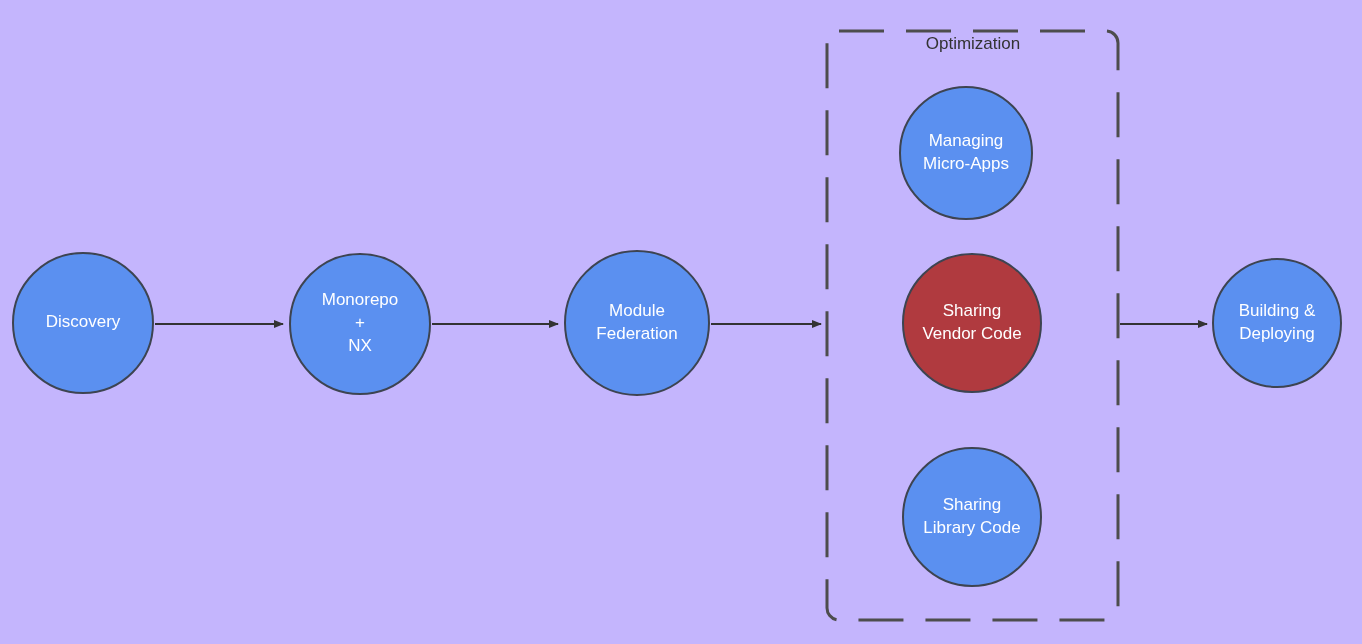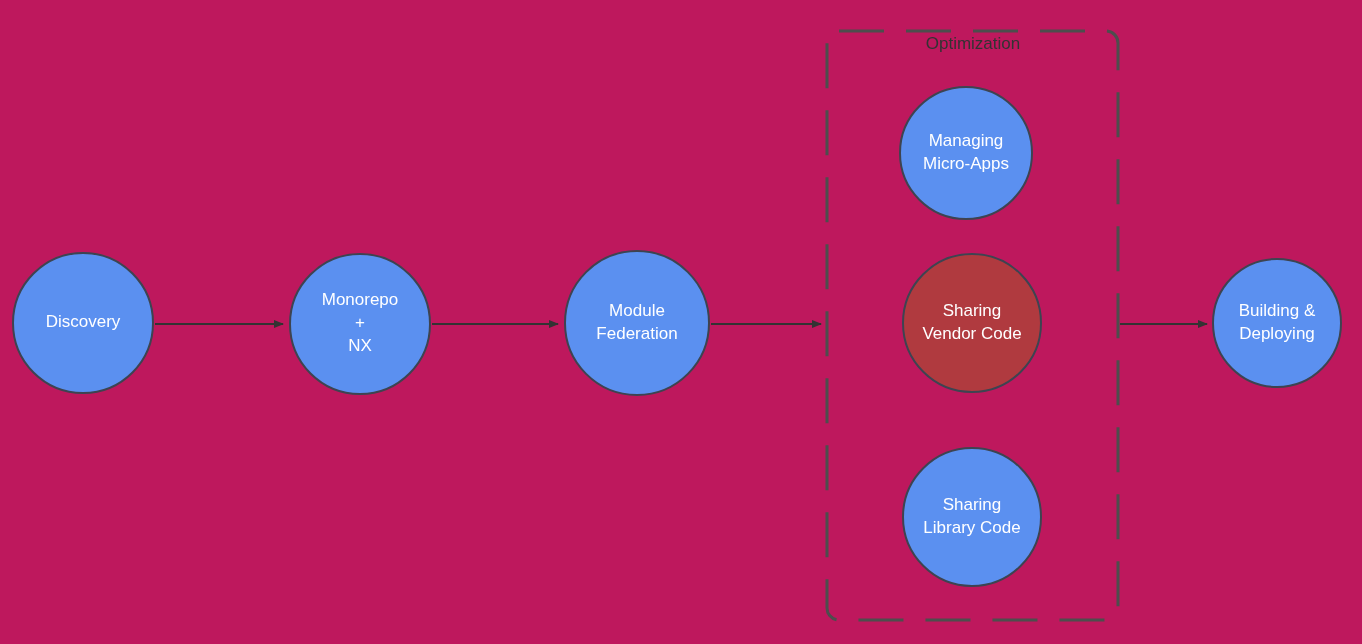--- a/index.html
+++ b/index.html
@@ -8,21 +8,21 @@
     padding: 0;
     background: #ffffff;
   }
   body {
     font-family: "Liberation Sans", "DejaVu Sans", sans-serif;
   }
   #canvas {
     position: relative;
     width: 1362px;
     height: 644px;
-    background: #be185d;
+    background: #c4b5fd;
     overflow: hidden;
   }
   #diagram-svg {
     position: absolute;
     top: 0;
     left: 0;
     width: 1362px;
     height: 644px;
     display: block;
   }

